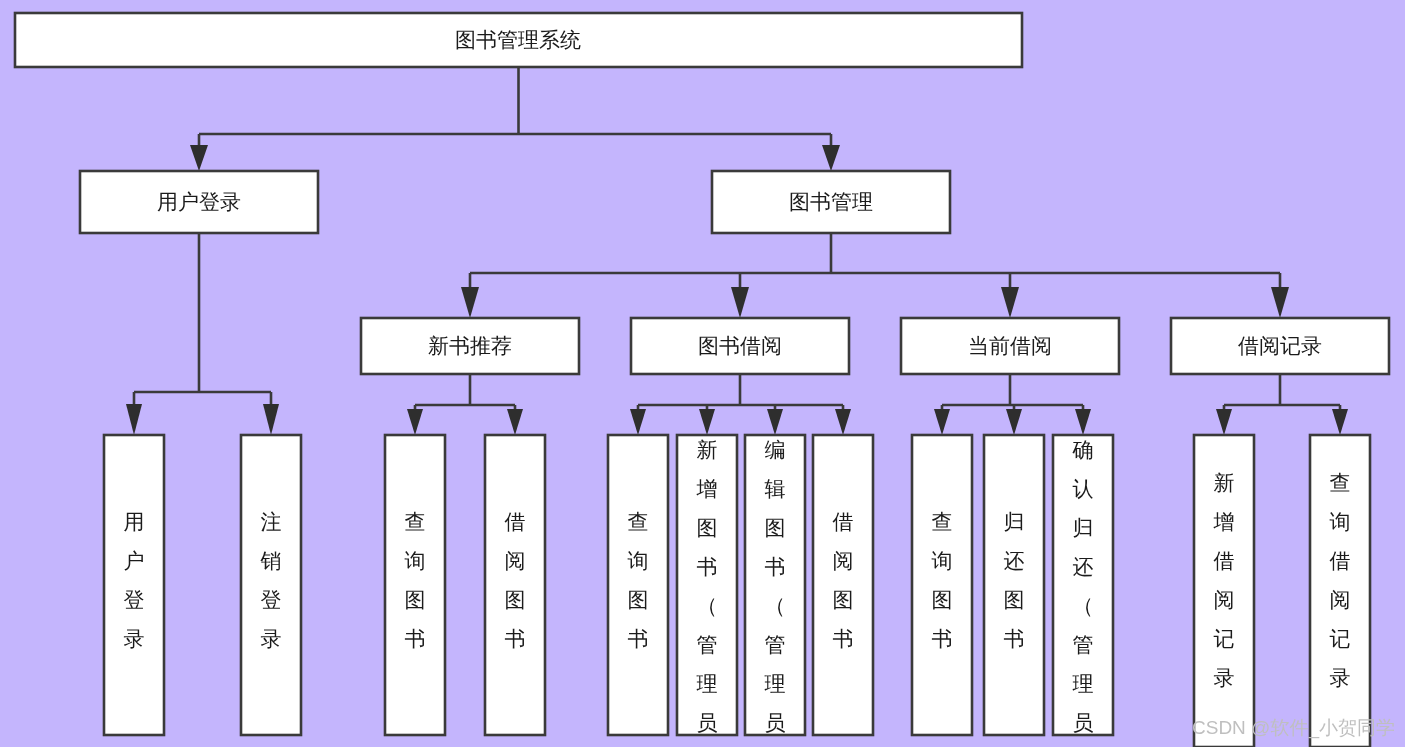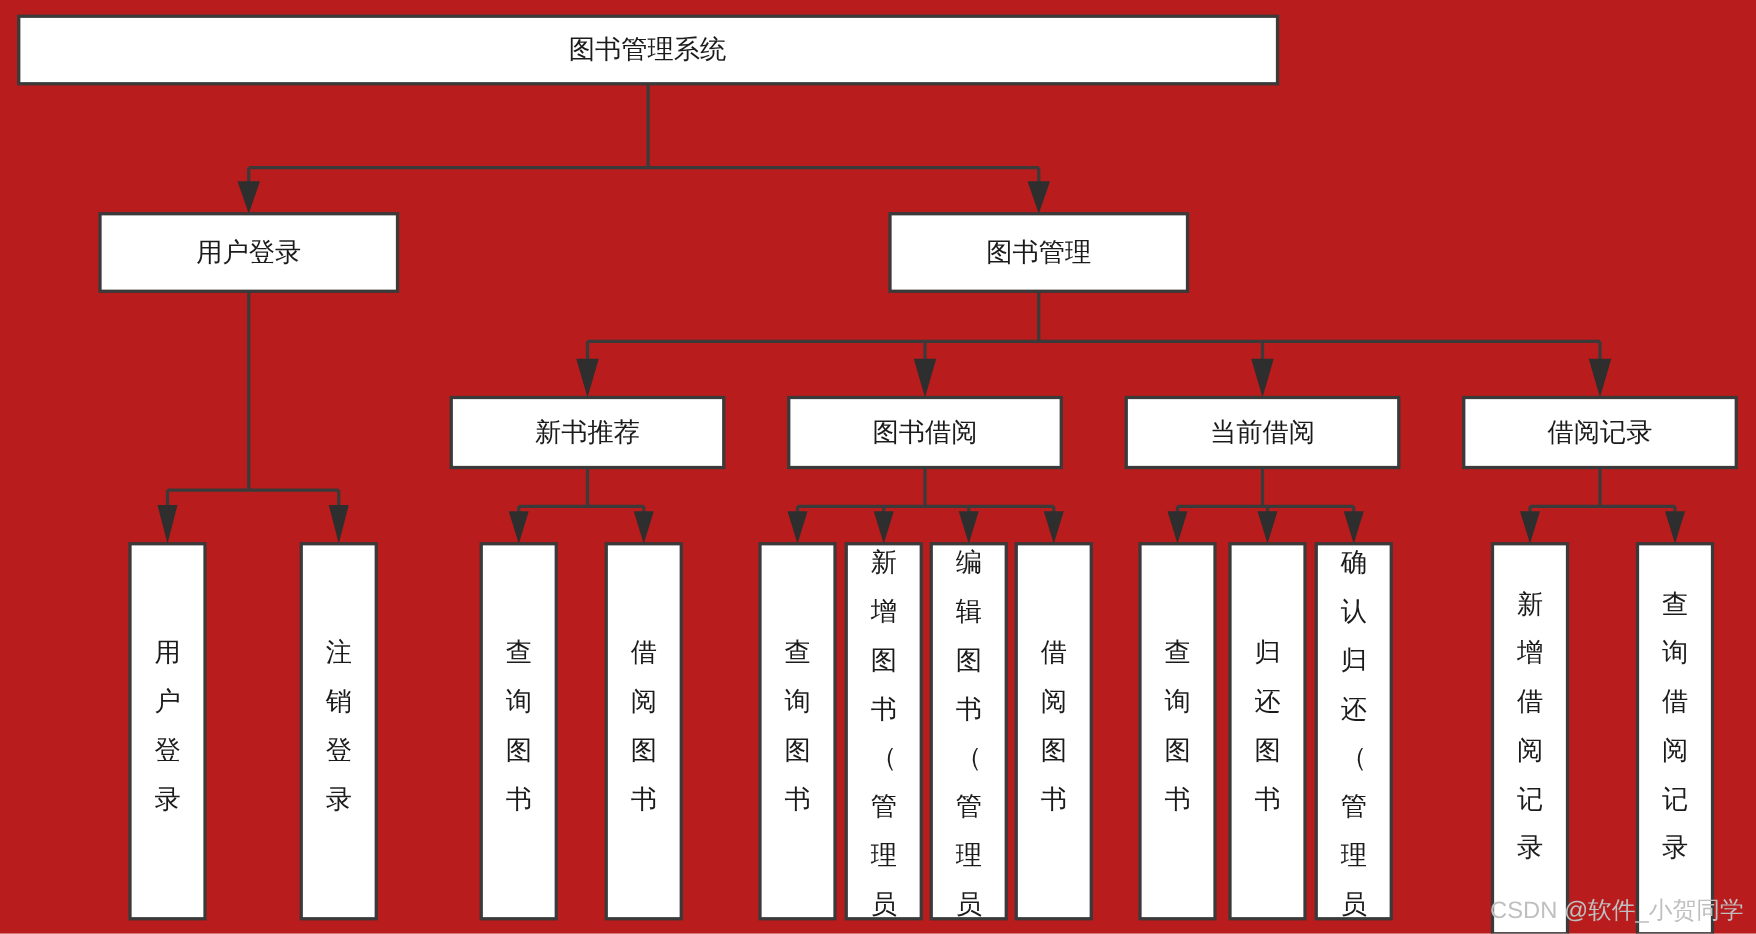--- a/index.html
+++ b/index.html
@@ -10,21 +10,21 @@
   body {
     width: 1405px;
     height: 747px;
     overflow: hidden;
     font-family: "Liberation Sans", "DejaVu Sans", sans-serif;
   }
   #diagram-root {
     position: relative;
     width: 1405px;
     height: 747px;
-    background: #b91c1c;
+    background: #c4b5fd;
   }
   svg.diagram-canvas {
     position: absolute;
     left: 0;
     top: 0;
     width: 1405px;
     height: 747px;
   }
   .node-box {
     fill: #ffffff;

